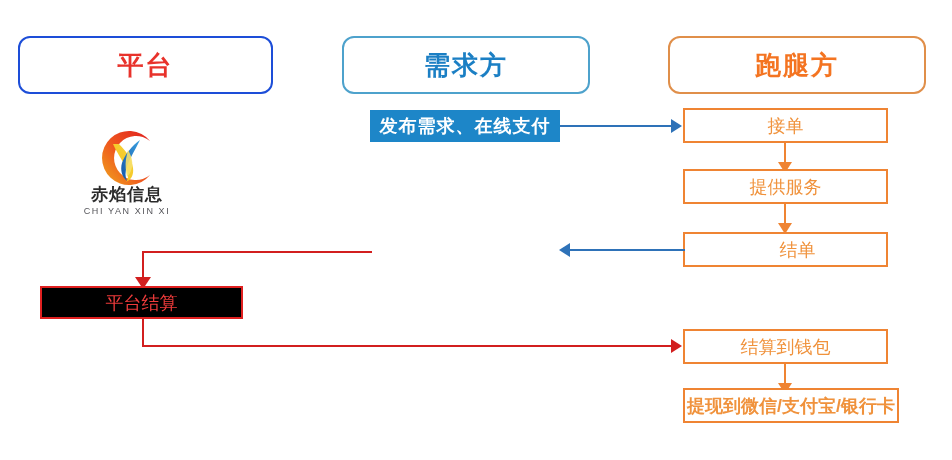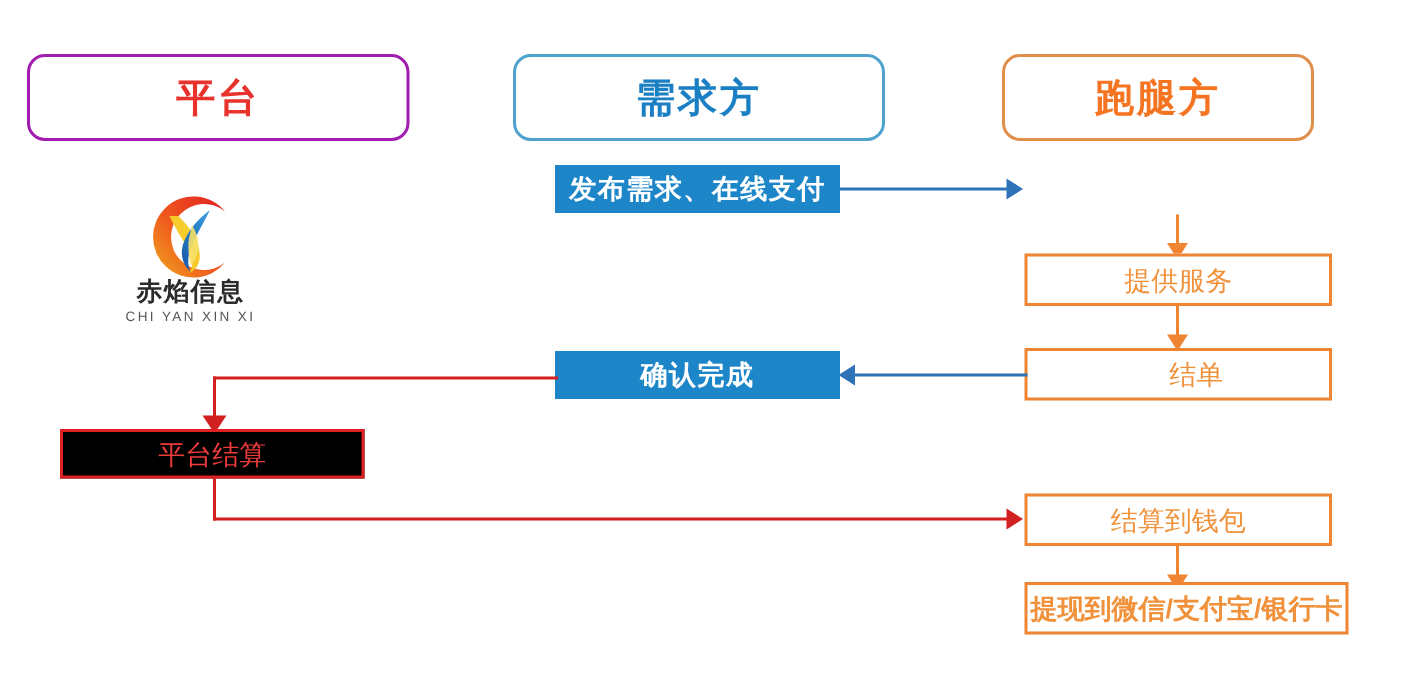--- a/index.html
+++ b/index.html
@@ -22,21 +22,21 @@
     box-sizing: border-box;
     border-radius: 12px;
     background: #ffffff;
     display: flex;
     align-items: center;
     justify-content: center;
     font-weight: bold;
     font-size: 26px;
     letter-spacing: 2px;
   }
-  .hdr-red    { border: 2px solid #a21caf; color: #e8322b; }
+  .hdr-red    { border: 2px solid #1d4ed8; color: #e8322b; }
   .hdr-blue   { border: 2px solid #4ea2cc; color: #1b7fc4; justify-content: center; }
   .hdr-orange { border: 2px solid #e08f4a; color: #f47421; }
 
   .node {
     position: absolute;
     box-sizing: border-box;
     display: flex;
     align-items: center;
     justify-content: center;
     font-size: 18px;
@@ -106,21 +106,21 @@
 <div id="canvas">
 
   <div class="hdr hdr-red" style="left:18px; top:36px; width:255px; height:58px;">
     <span>平台</span>
   </div>
 
   <div class="hdr hdr-blue" style="left:342px; top:36px; width:248px; height:58px;">
     <span>需求方</span>
   </div>
 
-  <div class="hdr hdr-orange" style="left:668px; top:36px; width:208px; height:58px;">
+  <div class="hdr hdr-orange" style="left:668px; top:36px; width:258px; height:58px;">
     <span>跑腿方</span>
   </div>
 
   <div id="logo-block">
     <svg id="logo-mark" viewBox="0 0 78 60">
       <defs>
         <linearGradient id="ringGrad" x1="0" y1="1" x2="1" y2="0">
           <stop offset="0%" stop-color="#f0a81e"></stop>
           <stop offset="45%" stop-color="#ef5a1e"></stop>
           <stop offset="100%" stop-color="#e02020"></stop>
@@ -143,41 +143,41 @@
     <div class="logo-en">CHI YAN XIN XI</div>
   </div>
 
   <div class="node node-fill-blue" style="left:370px; top:110px; width:190px; height:32px;">
     <span>发布需求、在线支付</span>
   </div>
 
   <div class="ln ln-h c-blue" style="left:560px; top:125px; width:113px;"></div>
   <div class="head head-r-blue" style="left:671px; top:119px;"></div>
 
+  <div class="node node-orange" style="left:683px; top:108px; width:205px; height:35px;">
+    <span>接单</span>
+  </div>
 
   <div class="ln ln-v c-orange" style="left:784px; top:143px; height:21px;"></div>
   <div class="head head-d-orange" style="left:778px; top:162px;"></div>
 
   <div class="node node-orange" style="left:683px; top:169px; width:205px; height:35px;">
     <span>提供服务</span>
   </div>
 
   <div class="ln ln-v c-orange" style="left:784px; top:204px; height:21px;"></div>
   <div class="head head-d-orange" style="left:778px; top:223px;"></div>
 
   <div class="node node-orange" style="left:683px; top:232px; width:205px; height:35px;padding-left:24px;">
     <span>结单</span>
   </div>
 
   <div class="ln ln-h c-blue" style="left:570px; top:249px; width:115px;"></div>
   <div class="head head-l-blue" style="left:559px; top:243px;"></div>
 
-  <div class="node node-fill-blue" style="left:370px; top:234px; width:190px; height:32px;">
-    <span>确认完成</span>
-  </div>
 
   <div class="ln ln-h c-red" style="left:142px; top:251px; width:230px;"></div>
   <div class="ln ln-v c-red" style="left:142px; top:251px; height:28px;"></div>
   <div class="head head-d-red" style="left:135px; top:277px;"></div>
 
   <div class="node node-red" style="left:40px; top:286px; width:203px; height:33px;">
     <span>平台结算</span>
   </div>
 
   <div class="ln ln-v c-red" style="left:142px; top:319px; height:28px;"></div>

